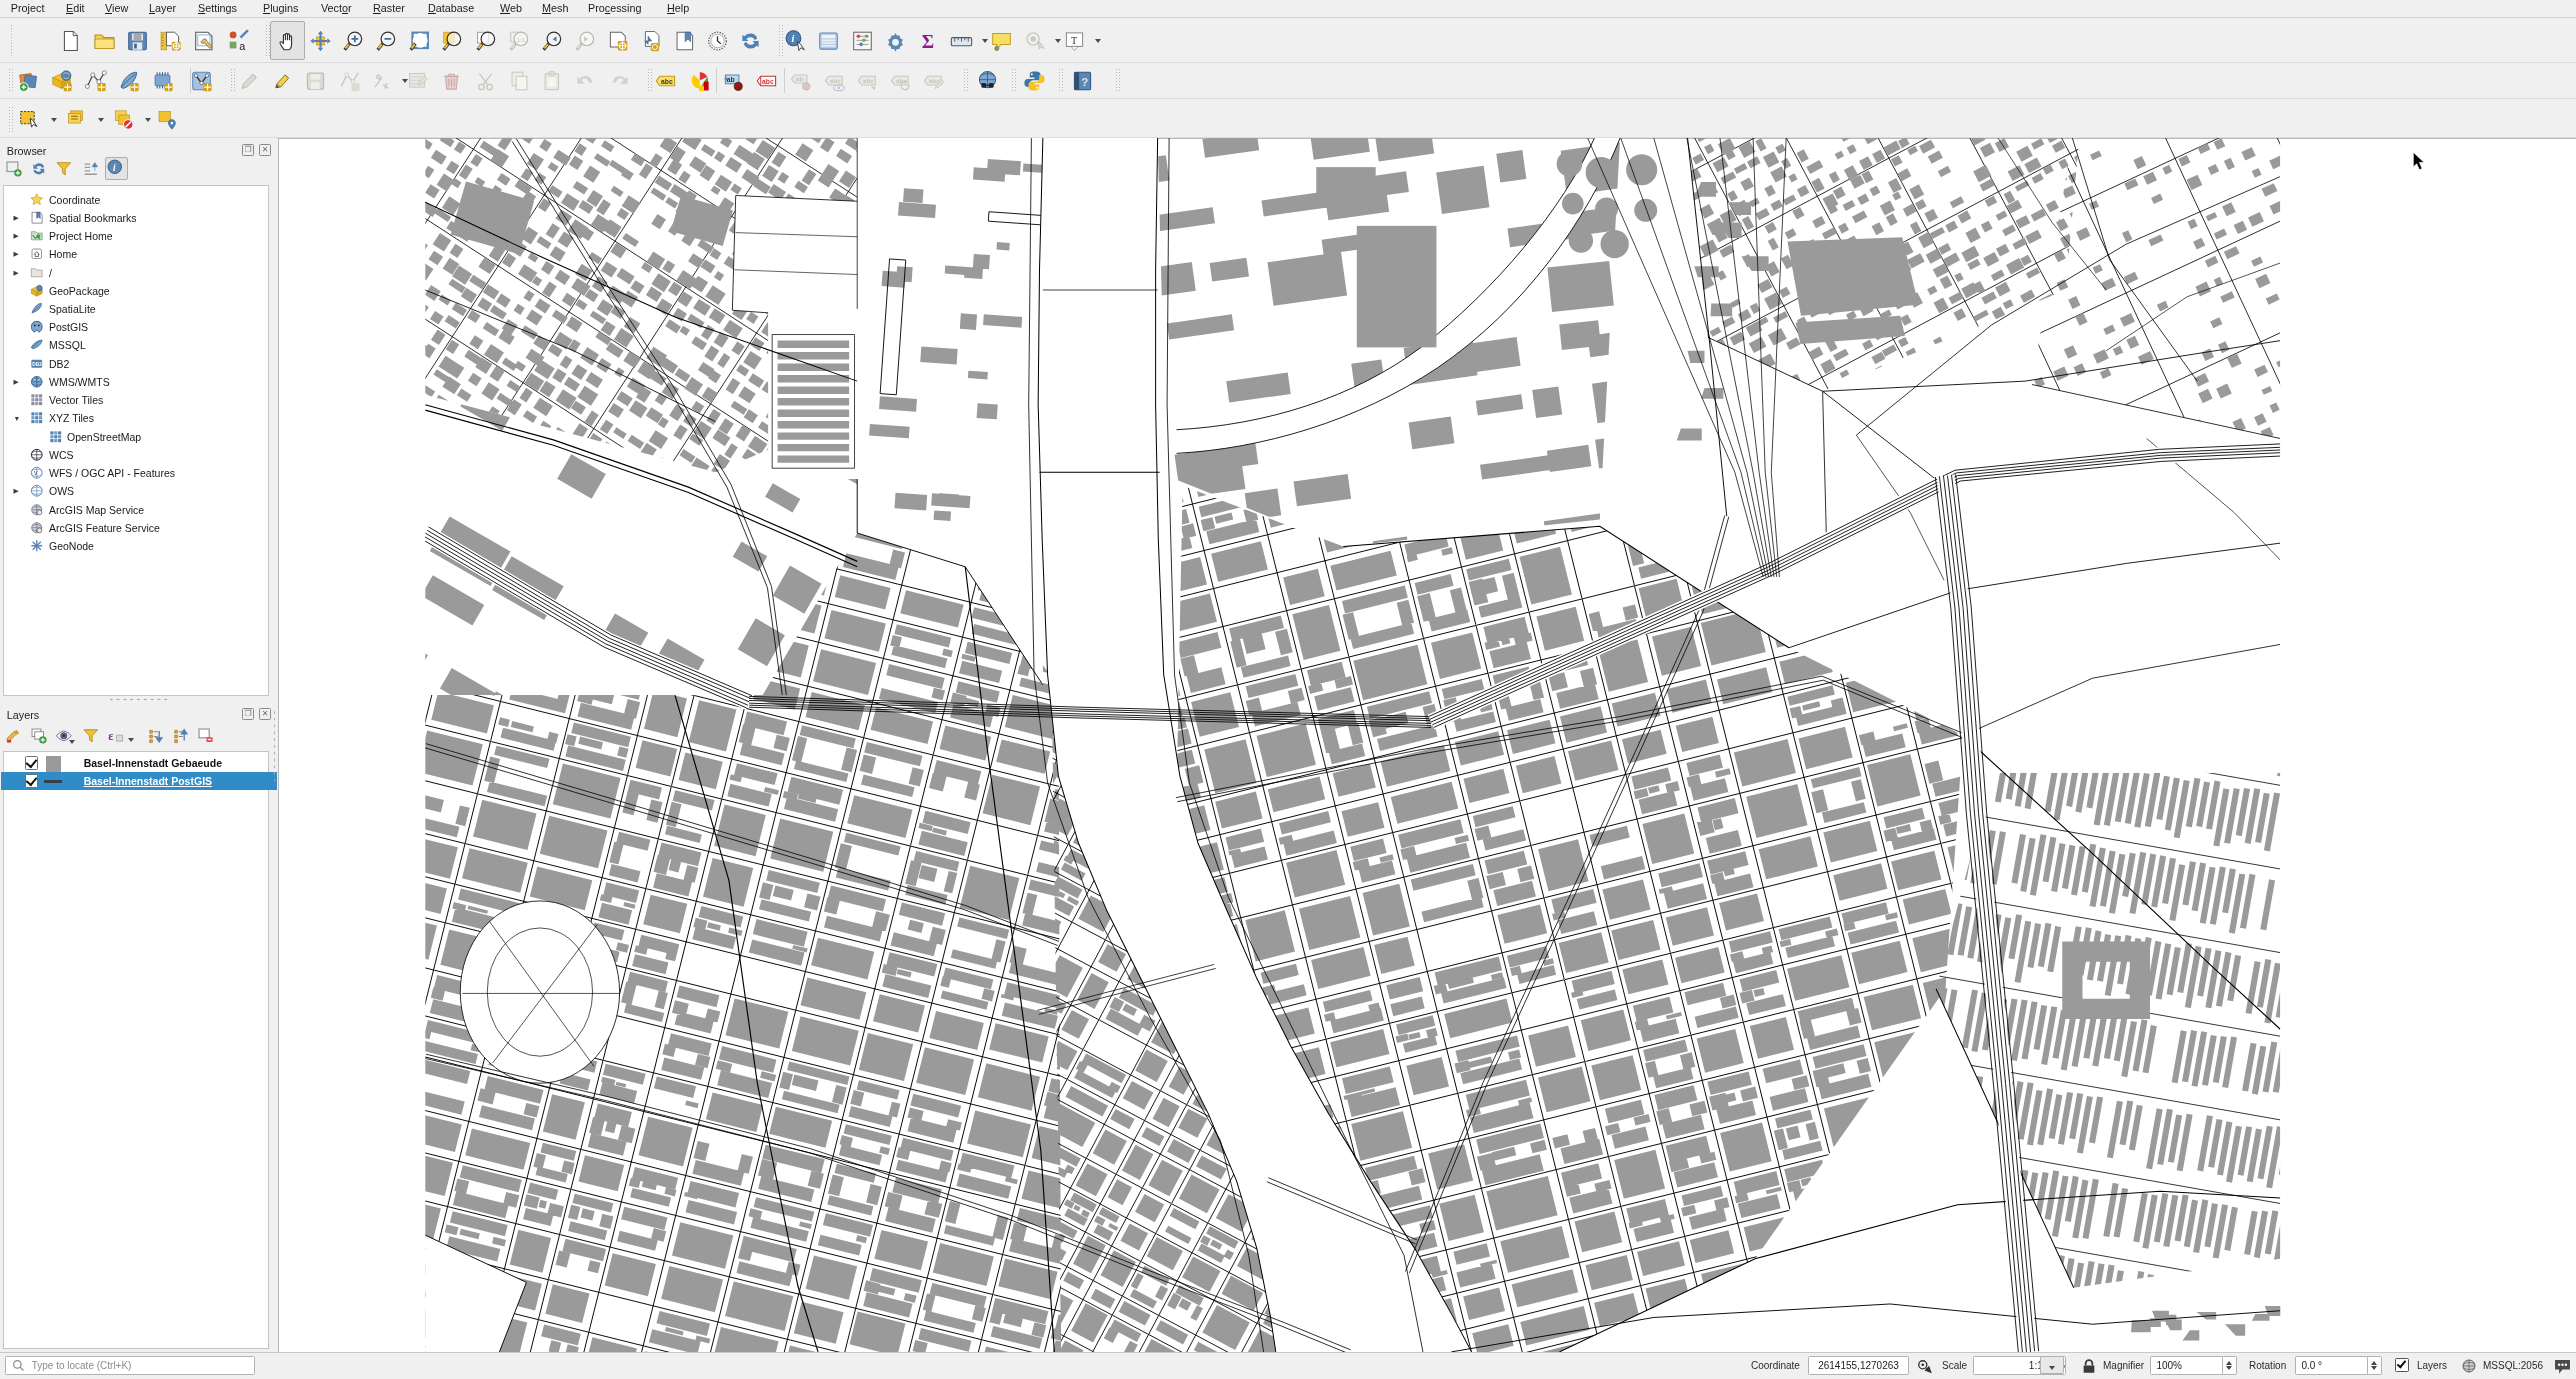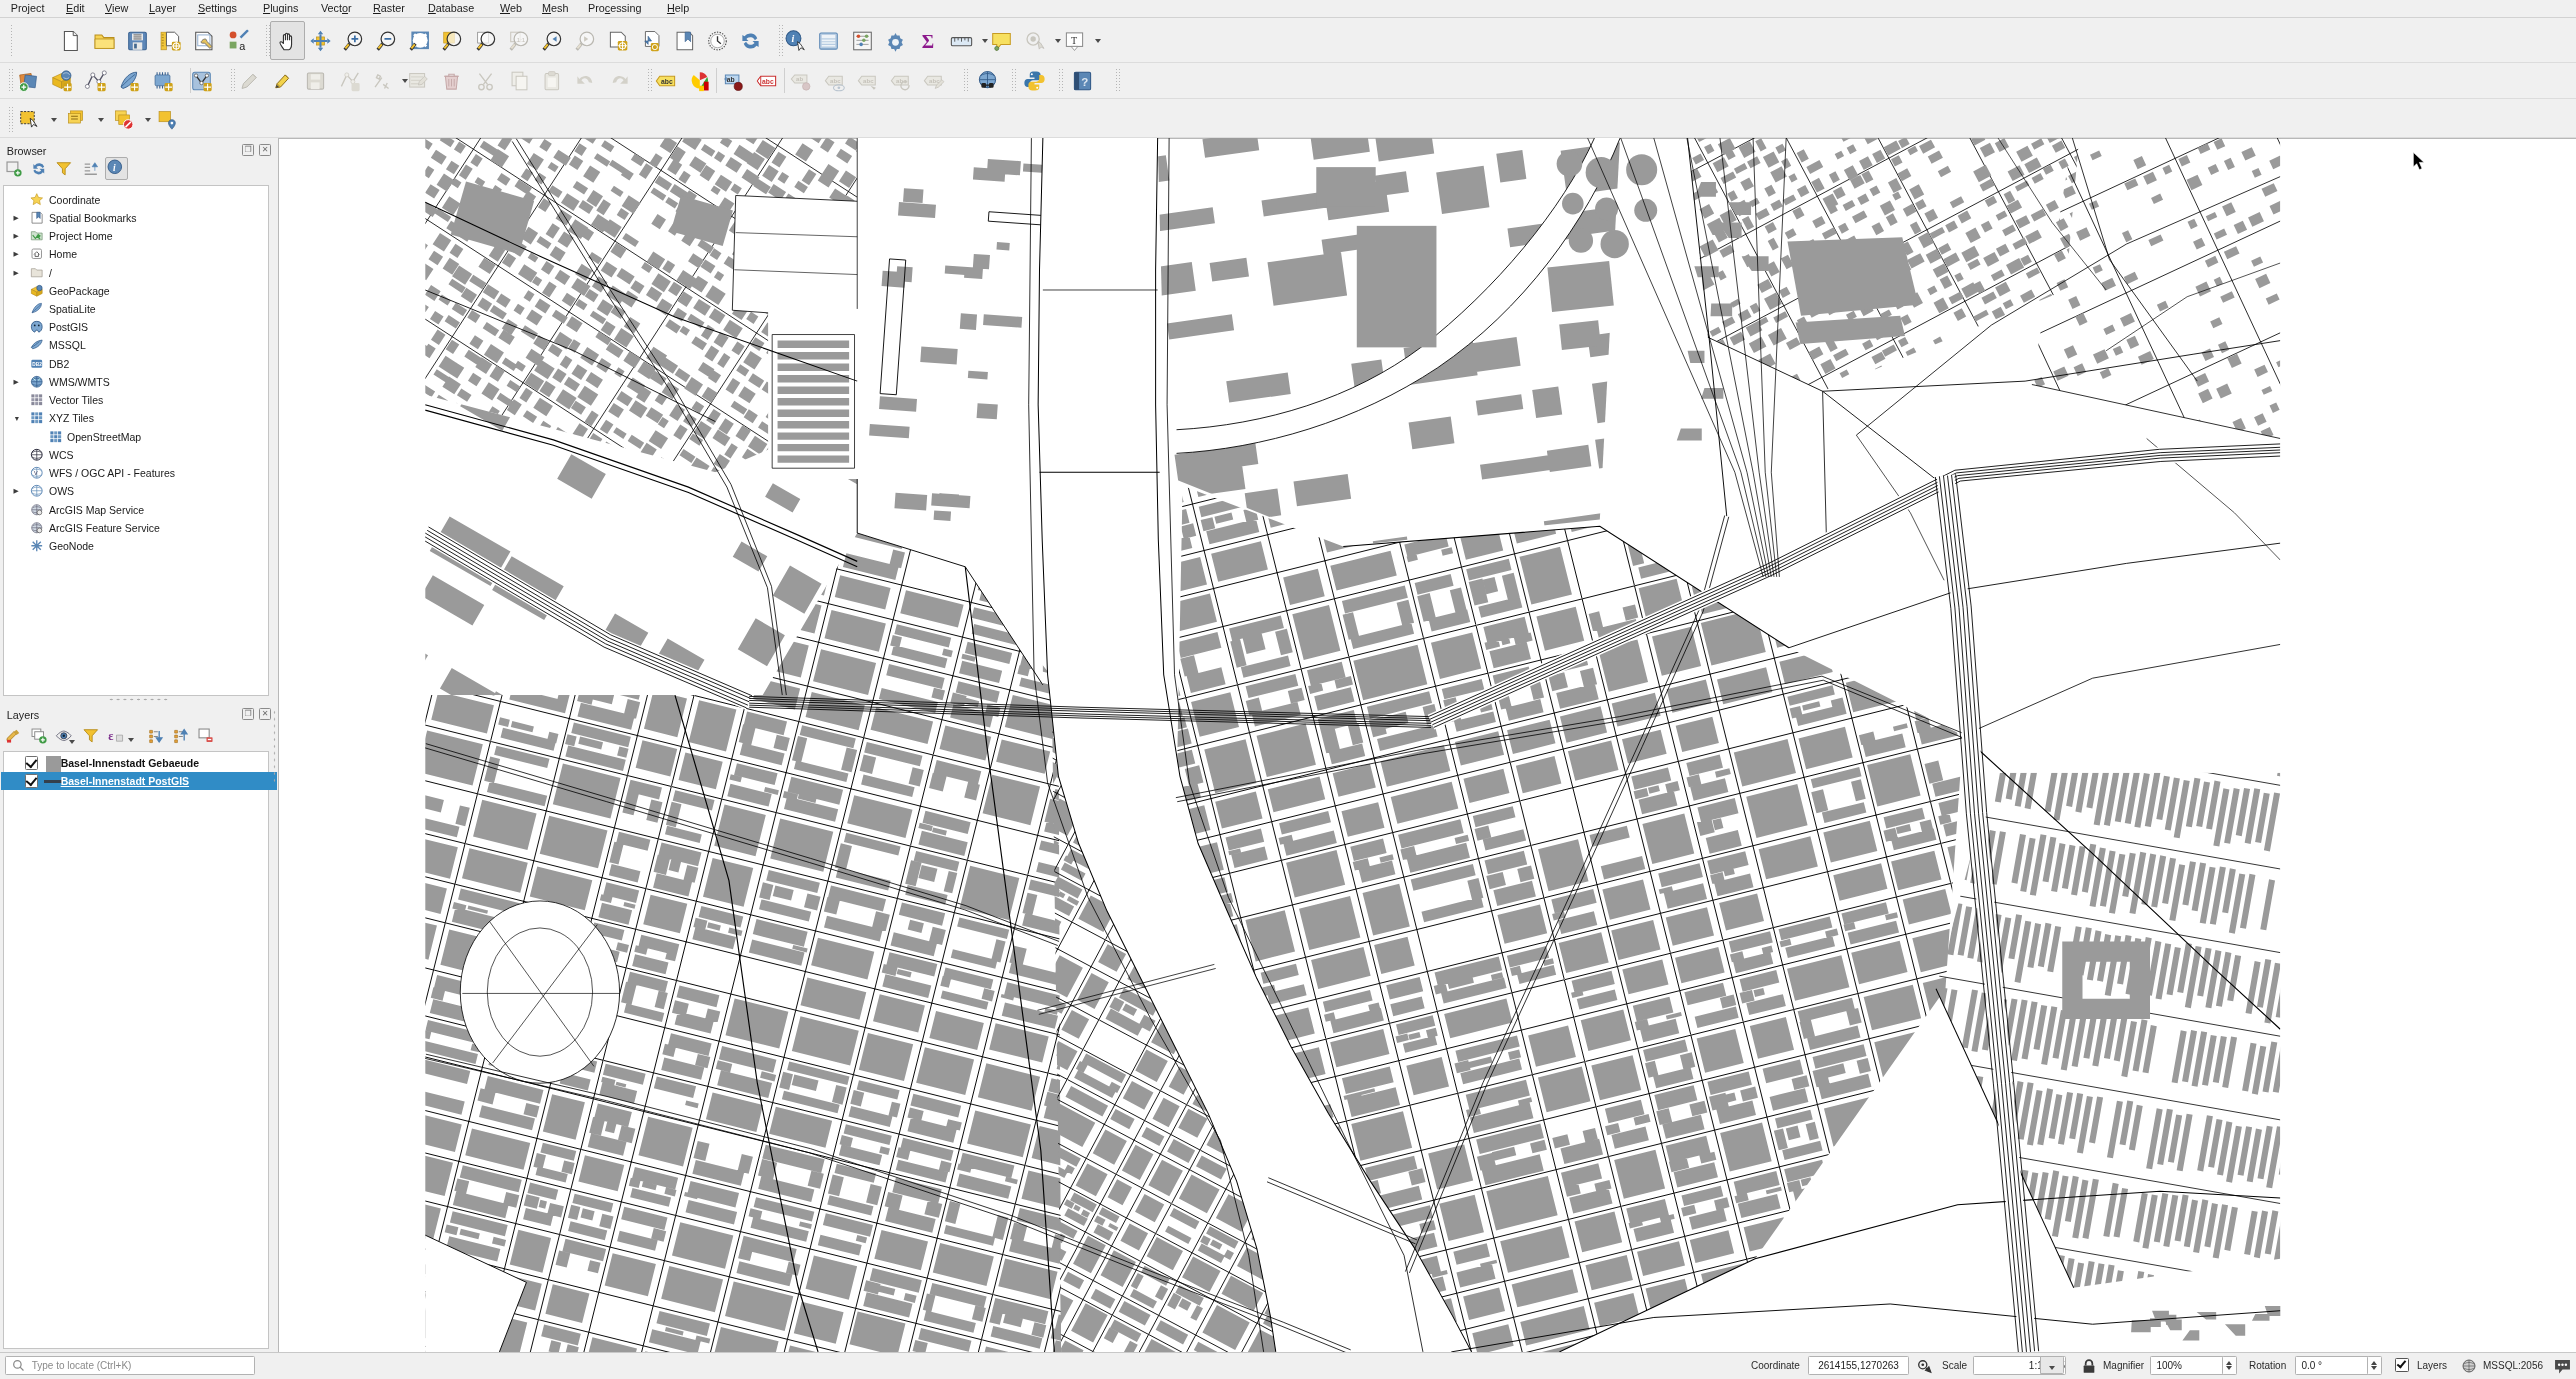--- a/index.html
+++ b/index.html
@@ -17,21 +17,21 @@
 .ptool{position:absolute}
 .pframe{position:absolute;background:#fff;border:0.7px solid #c4c4c4}
 .trow{position:absolute;left:4px;right:9.5px;height:18px}
 .arr{position:absolute;font-size:6.8px;color:#3c3c3c}
 .arrd{position:absolute;font-size:6.8px;color:#3c3c3c}
 .ticon{position:absolute;top:2px}
 .tlabel{position:absolute;top:2.7px;font-size:10.5px;color:#191919;white-space:nowrap}
 .lrow{position:absolute;left:0.7px;right:0.7px;height:18px}
 .cb{position:absolute;left:24px;top:2px;width:13.5px;height:13.5px;background:#fff;border:0.9px solid #6f6f6f;border-radius:1.4px}
 .cb:after{content:"";position:absolute;left:2.7px;top:0px;width:4.7px;height:8px;border:solid #111;border-width:0 2px 2px 0;transform:rotate(40deg)}
-.lname{position:absolute;left:60px;top:2.7px;font-size:10.5px;font-weight:bold;color:#111;white-space:nowrap}
+.lname{position:absolute;left:83px;top:2.7px;font-size:10.5px;font-weight:bold;color:#111;white-space:nowrap}
 #statusbar{position:absolute;left:0;top:1352px;width:2576px;height:27px;background:#f0f0f0;border-top:0.7px solid #c8c8c8;font-size:10px;color:#2a2a2a}
 .sfield{position:absolute;top:2.7px;height:19.6px;background:#fff;border:0.7px solid #b2b2b2;border-radius:1.4px;font-size:10px;color:#222;text-align:center;line-height:18px}
 .slabel{position:absolute;top:7.4px;font-size:10px;color:#2a2a2a}
 .spin{position:absolute;top:2.7px;width:15px;height:19.6px;background:#fdfdfd;border:0.7px solid #b2b2b2;border-radius:1.4px}
 .spin:before{content:"";position:absolute;left:3.4px;top:4px;border-left:3.4px solid transparent;border-right:3.4px solid transparent;border-bottom:4px solid #444}
 .spin:after{content:"";position:absolute;left:3.4px;bottom:4px;border-left:3.4px solid transparent;border-right:3.4px solid transparent;border-top:4px solid #444}
 </style></head><body>
 <div id="menubar">
     <span class="mi" style="left:10.8px">Pro<u>j</u>ect</span>
     <span class="mi" style="left:66px"><u>E</u>dit</span>

